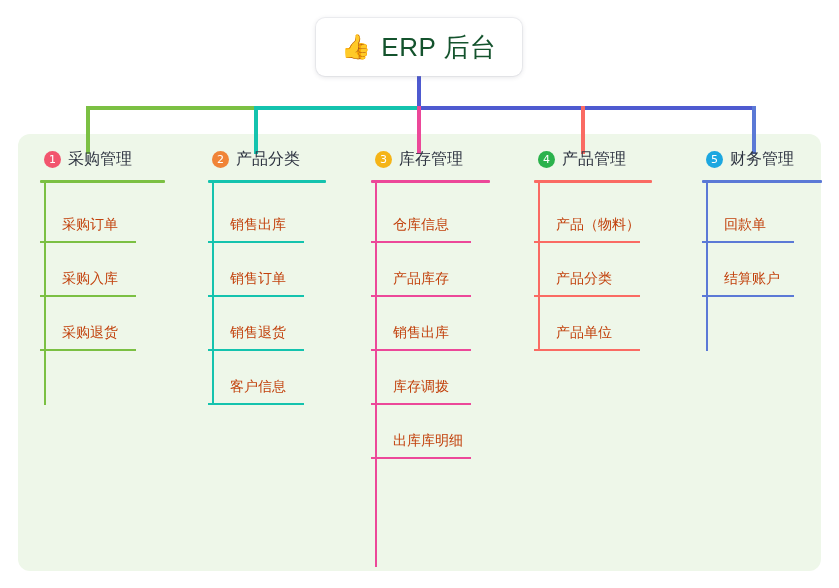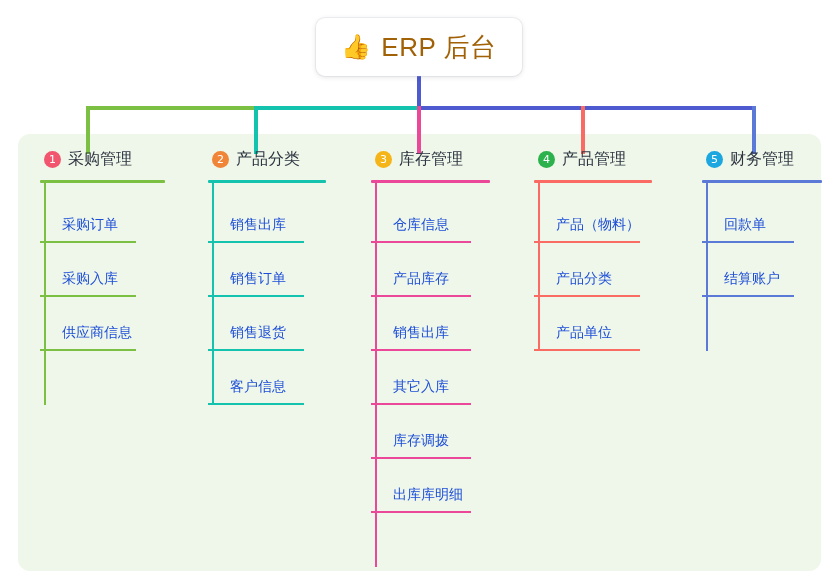--- a/index.html
+++ b/index.html
@@ -23,21 +23,21 @@
     display:flex;align-items:center;justify-content:center;
     gap:10px;
     z-index:6;
   }
   #root-card .thumb{
     font-size:24px;line-height:1;
     display:block;
   }
   #root-card .rtitle{
     font-size:26px;
-    color:#a16207;
+    color:#14532d;
     letter-spacing:.5px;
     white-space:nowrap;
   }
 
   
   .line{position:absolute;z-index:3;}
   .vline{width:4px;}
   .hline{height:4px;}
 
   
@@ -125,21 +125,21 @@
   .items{margin-top:6px;position:relative;}
   .item{
     position:relative;
     height:54px;
     box-sizing:border-box;
     padding-left:22px;
   }
   .item-label{
     position:absolute;
     left:22px;bottom:9px;
-    font-size:14px;color:#1d4ed8;
+    font-size:14px;color:#c2410c;
     white-space:nowrap;
   }
   .item-rule{
     position:absolute;
     left:0;bottom:0;
     height:2px;
     width:96px;
   }
   .col-c3 .item-rule{width:100px;}
   .col-c4 .item-rule{width:106px;}
@@ -177,21 +177,21 @@
     <div class="items">
       <div class="item">
         <span class="item-label">采购订单</span>
         <span class="item-rule" style="background: rgb(123, 192, 67);"></span>
       </div>
       <div class="item">
         <span class="item-label">采购入库</span>
         <span class="item-rule" style="background: rgb(123, 192, 67);"></span>
       </div>
       <div class="item">
-        <span class="item-label">供应商信息</span>
+        <span class="item-label">采购退货</span>
         <span class="item-rule" style="background: rgb(123, 192, 67);"></span>
       </div>
     </div>
   </div>
 
   <div class="col col-c2">
     <div class="col-head">
       <span class="badge" style="background: rgb(240, 132, 55);">2</span>
       <span class="col-title">产品分类</span>
     </div>
@@ -231,24 +231,20 @@
       </div>
       <div class="item">
         <span class="item-label">产品库存</span>
         <span class="item-rule" style="background: rgb(236, 72, 153);"></span>
       </div>
       <div class="item">
         <span class="item-label">销售出库</span>
         <span class="item-rule" style="background: rgb(236, 72, 153);"></span>
       </div>
       <div class="item">
-        <span class="item-label">其它入库</span>
-        <span class="item-rule" style="background: rgb(236, 72, 153);"></span>
-      </div>
-      <div class="item">
         <span class="item-label">库存调拨</span>
         <span class="item-rule" style="background: rgb(236, 72, 153);"></span>
       </div>
       <div class="item">
         <span class="item-label">出库库明细</span>
         <span class="item-rule" style="background: rgb(236, 72, 153);"></span>
       </div>
     </div>
   </div>
 

